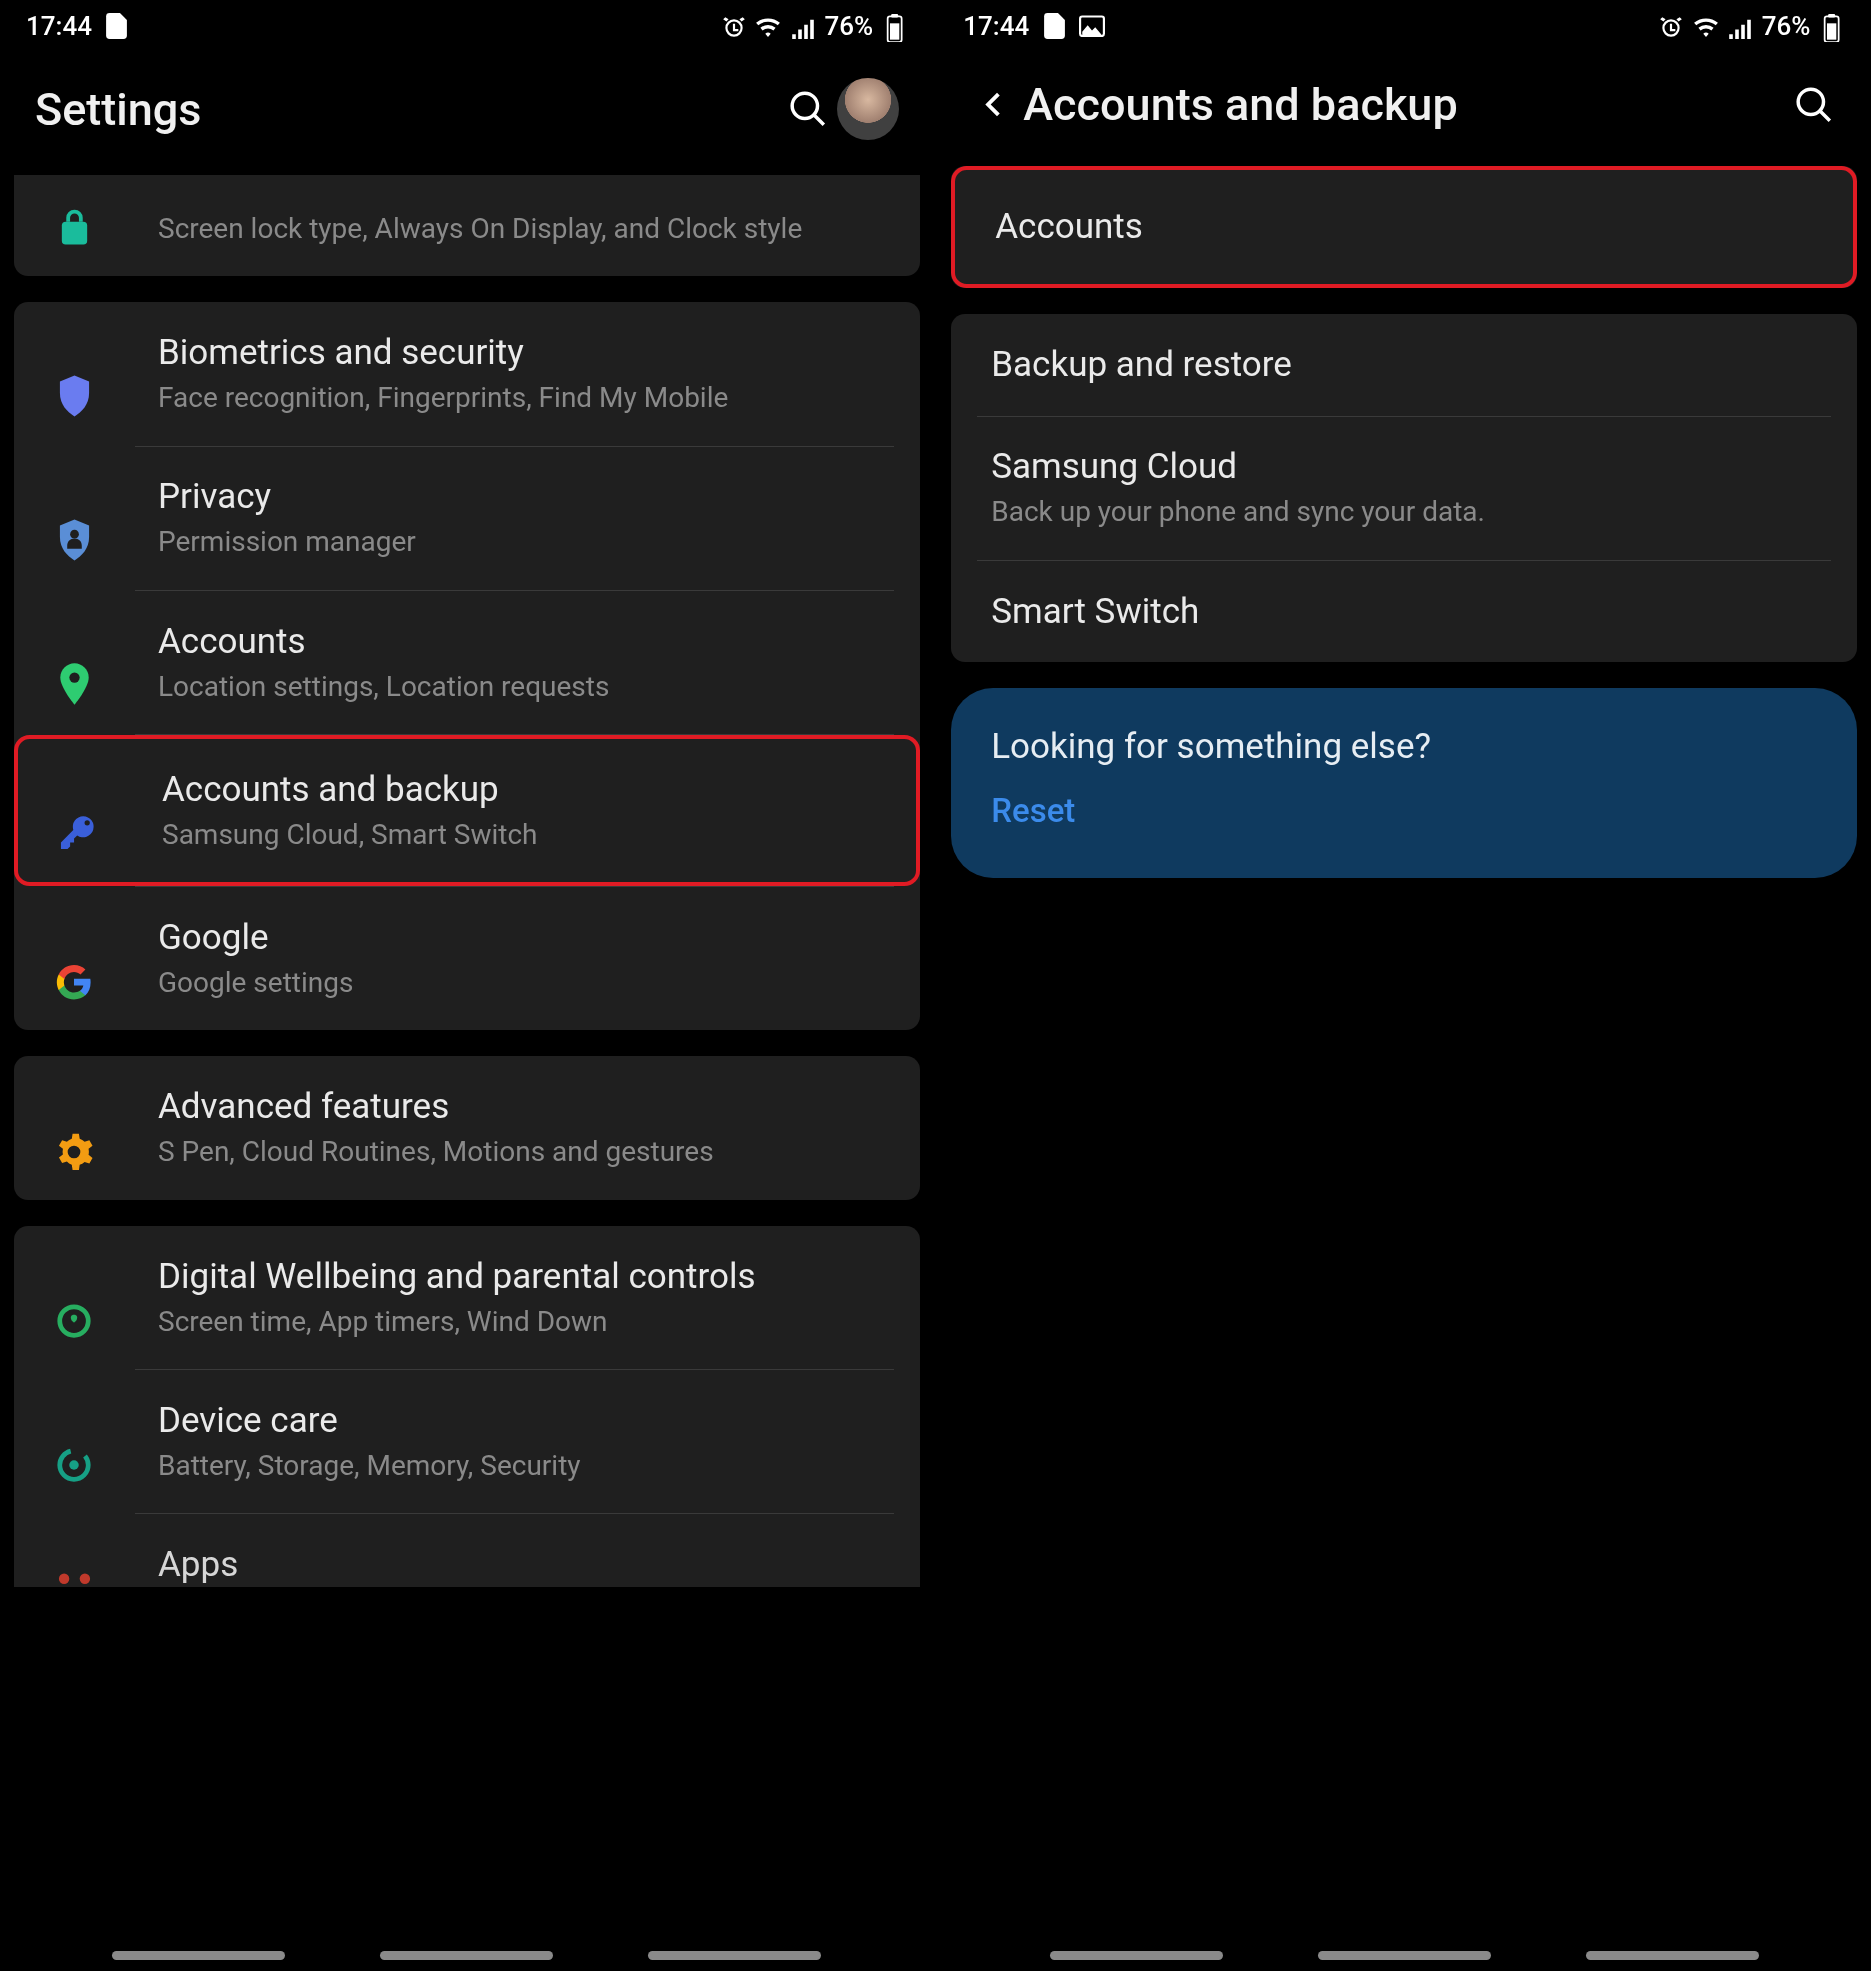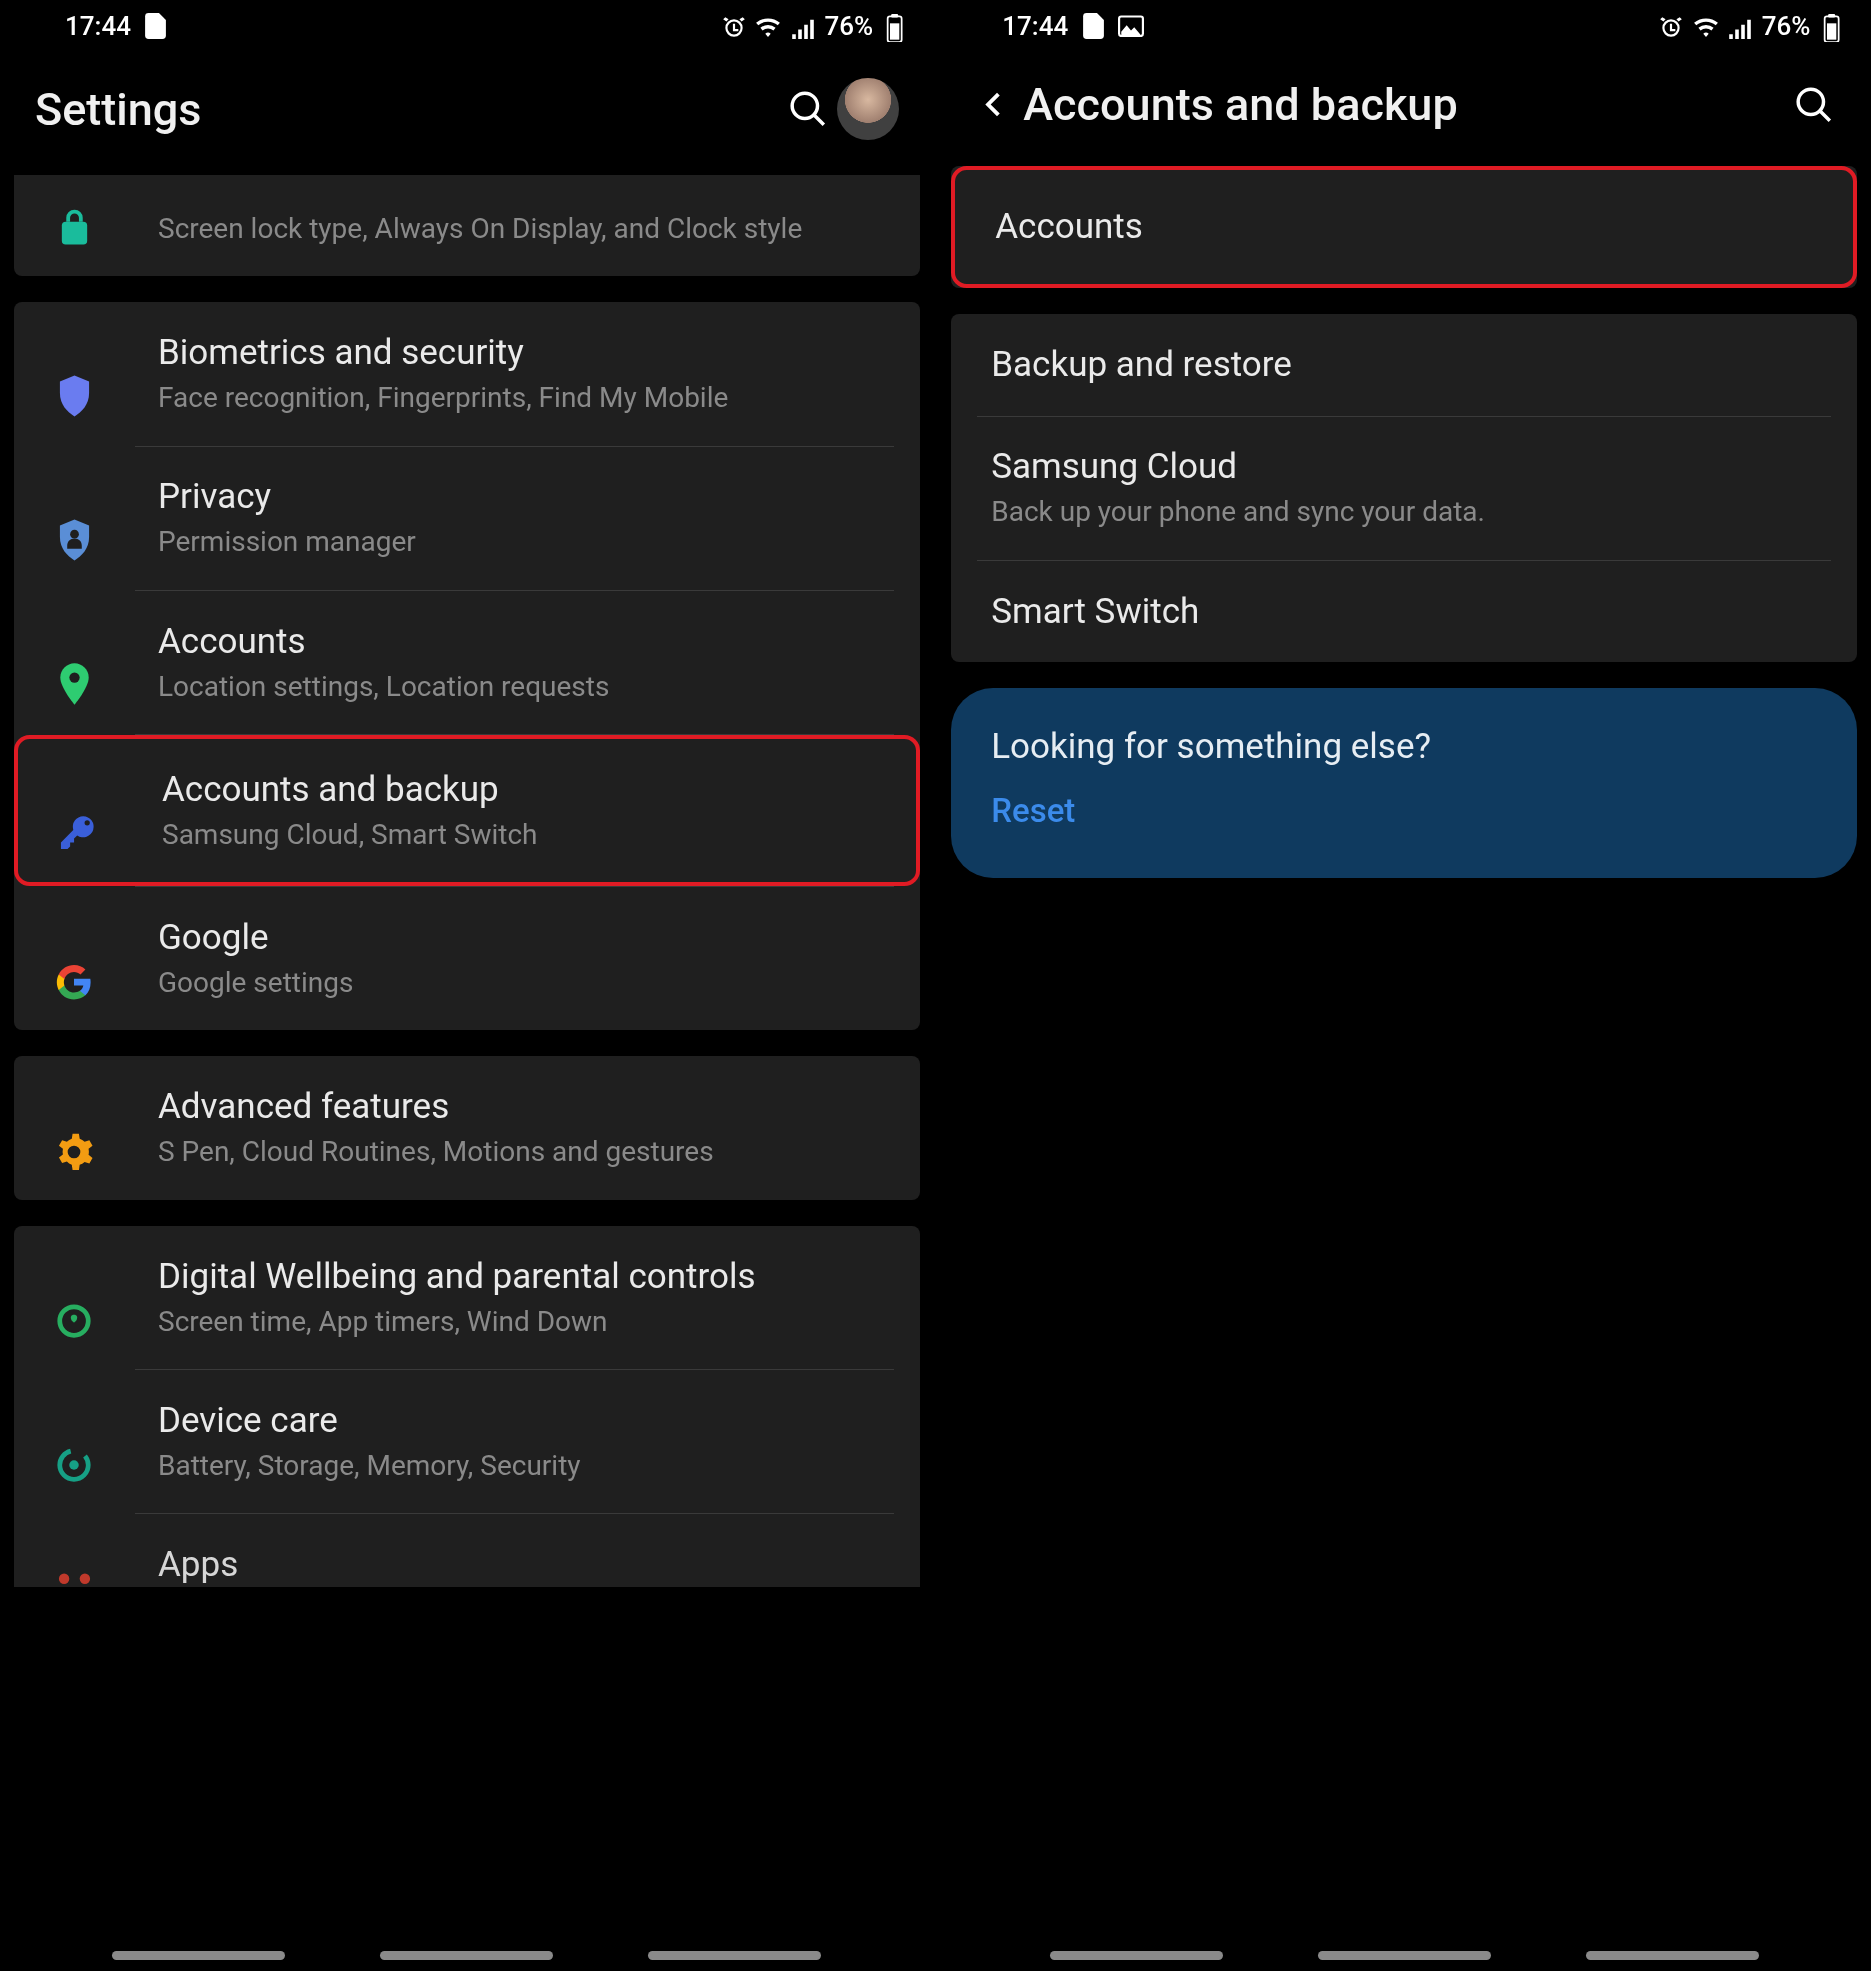--- a/index.html
+++ b/index.html
@@ -20,21 +20,20 @@
   .phone + .phone { margin-left: 3.5px; }
   .status-bar {
     height: 52px;
     display: flex;
     align-items: center;
     justify-content: space-between;
     padding: 8px 26px;
     color: #fff;
     font-size: 26px;
     font-weight: 500;
-    margin-left: 39px;
   }
   .status-left { display: flex; align-items: center; gap: 12px; }
   .status-right { display: flex; align-items: flex-end; gap: 8.6px; }
   .status-icon { width: 26px; height: 26px; display:inline-flex; align-items:center; justify-content:center; }
   .header {
     display: flex;
     align-items: center;
     padding: 26px 35px 35px 35px;
     gap: 6px;
   }
@@ -51,21 +50,21 @@
     cursor: pointer;
   }
   .avatar {
     width: 62px; height: 62px;
     border-radius: 50%;
     background: radial-gradient(circle at 50% 35%, #d8b8a0 0%, #a08070 45%, #404040 46%);
     overflow: hidden;
   }
   .card {
     background: #1f1f1f;
-    border-radius: 8px;
+    border-radius: 14px;
     margin: 0 14px 26px 14px;
     overflow: hidden;
   }
   .item {
     display: flex;
     align-items: flex-end;
     padding: 29px 26px 29px 29px;
     position: relative;
     cursor: pointer;
     gap: 24px;

